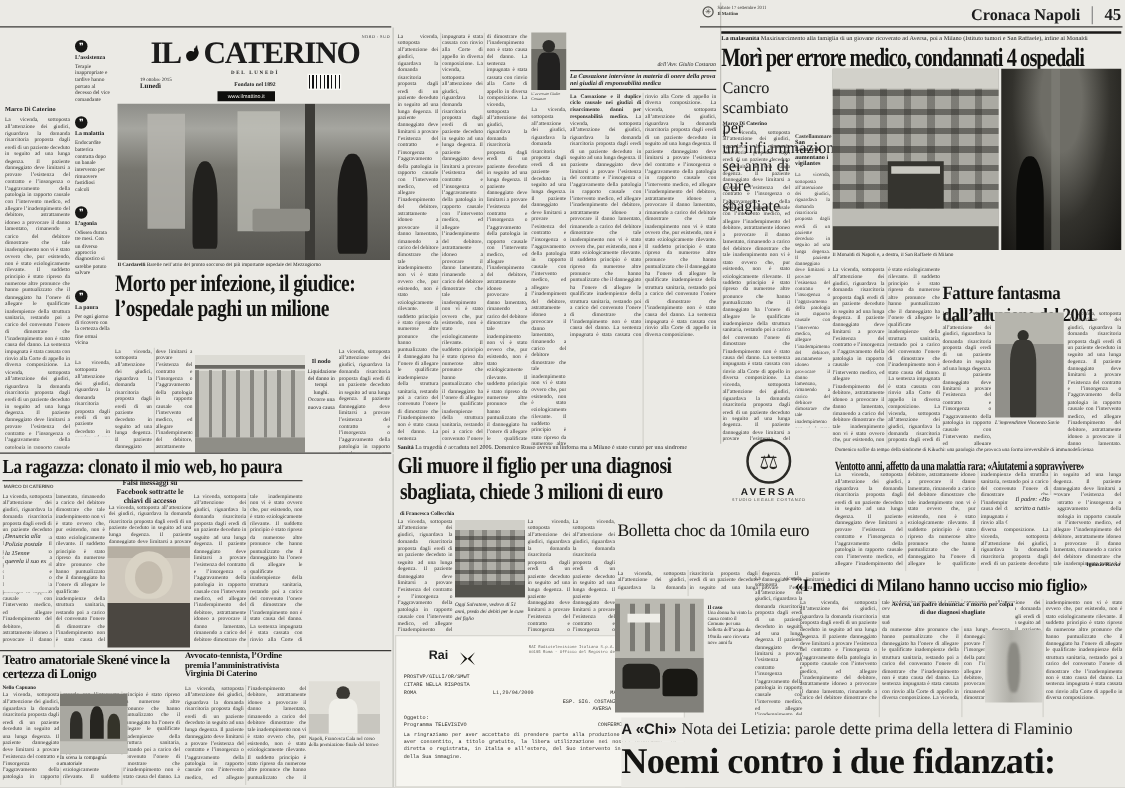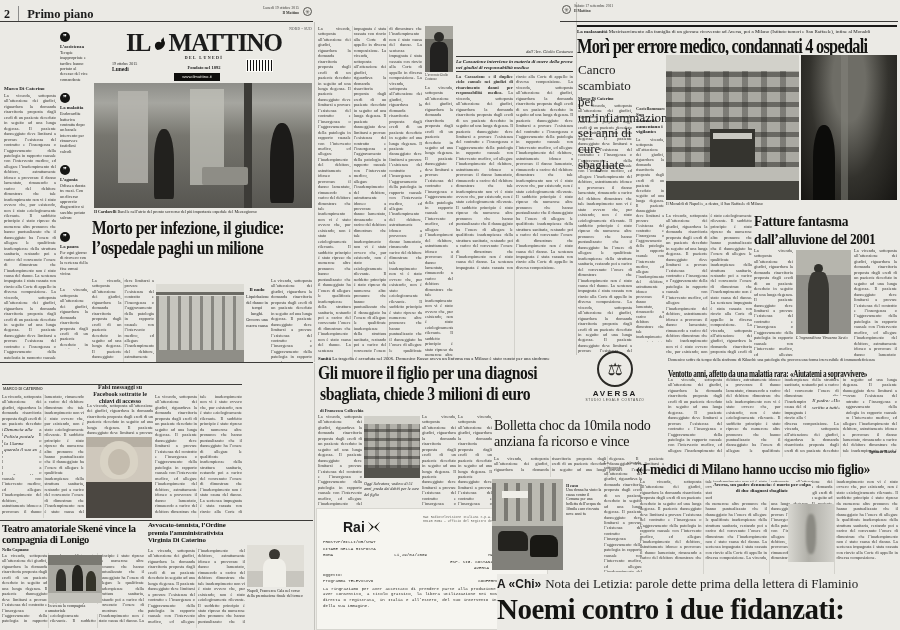--- a/index.html
+++ b/index.html
@@ -29,30 +29,20 @@
   .qtext{font-size:4.3px;line-height:1.25;color:#2e2d29}
   .quote-item{margin-bottom:11px}
   .logo-dot{width:9px;height:9px;border:.8px solid #55544f;border-radius:50%;color:#55544f;
             font-size:6px;line-height:8px;text-align:center}
 </style>
 </head>
 <body>
 
 <div id="paper">
 
-  <div class="a" style="left:4px;top:4px;width:308px;height:16px">
-    <span class="b" style="font-size:12px">2</span>
-    <span style="color:#777;margin:0 3px">|</span>
-    <span class="b" style="font-size:12.5px">Primo piano</span>
-    <div class="a" style="right:13px;top:2px;text-align:right">
-      <div class="tiny">Lunedì 19 ottobre 2015</div>
-      <div class="tiny b">Il Mattino</div>
-    </div>
-    <div class="a logo-dot" style="right:0;top:3px">✳</div>
-  </div>
   <div class="rule" style="left:0;top:21px;width:313px;height:1px"></div>
 
   <div class="a" style="left:4px;top:86px;width:52px;height:276px">
     <div class="b" style="font-size:5px;margin-bottom:2px">Marco Di Caterino</div>
     <div class="fl" style="height:266px">La vicenda, sottoposta all’attenzione dei giudici, riguardava la domanda risarcitoria proposta dagli eredi di un paziente deceduto in seguito ad una lunga degenza. Il paziente danneggiato deve limitarsi a provare l’esistenza del contratto e l’insorgenza o l’aggravamento della patologia in rapporto causale con l’intervento medico, ed allegare l’inadempimento del debitore, astrattamente idoneo a provocare il danno lamentato, rimanendo a carico del debitore dimostrare che tale inadempimento non vi è stato ovvero che, pur esistendo, non è stato eziologicamente rilevante. Il suddetto principio è stato ripreso da numerose altre pronunce che hanno puntualizzato che il danneggiato ha l’onere di allegare le qualificate inadempienze della struttura sanitaria, restando poi a carico del convenuto l’onere di dimostrare che l’inadempimento non è stato causa del danno. La sentenza impugnata è stata cassata con rinvio alla Corte di appello in diversa composizione. La vicenda, sottoposta all’attenzione dei giudici, riguardava la domanda risarcitoria proposta dagli eredi di un paziente deceduto in seguito ad una lunga degenza. Il paziente danneggiato deve limitarsi a provare l’esistenza del contratto e l’insorgenza o l’aggravamento della patologia in rapporto causale con l’intervento medico, ed allegare l’inadempimento del debitore, astrattamente idoneo a provocare il danno lamentato, rimanendo a carico del debitore dimostrare che tale inadempimento non vi è stato ovvero che, pur esistendo, non è stato eziologicamente rilevante. Il suddetto principio è stato ripreso da numerose altre pronunce che hanno puntualizzato che il danneggiato ha l’onere di allegare le qualificate inadempienze della struttura sanitaria, restando poi a carico del convenuto l’onere di dimostrare che l’inadempimento non è stato causa del danno. La sentenza impugnata è stata cassata con rinvio alla Corte di appello in diversa composizione.</div>
   </div>
 
   <div class="a" style="left:60px;top:32px;width:28px;height:330px">
     <div class="quote-item">
       <div class="qicon">❞</div>
@@ -76,21 +66,21 @@
     </div>
     <div class="fl" style="height:62px">La vicenda, sottoposta all’attenzione dei giudici, riguardava la domanda risarcitoria proposta dagli eredi di un paziente deceduto in seguito ad una lunga degenza. Il paziente danneggiato deve limitarsi a provare l’esistenza del contratto e l’insorgenza o l’aggravamento della patologia in rapporto causale con l’intervento medico, ed allegare l’inadempimento del debitore, astrattamente idoneo a provocare il danno lamentato, rimanendo a carico del debitore dimostrare che tale inadempimento non vi è stato ovvero che, pur esistendo, non è stato eziologicamente rilevante. Il suddetto principio è stato ripreso da numerose altre pronunce che hanno puntualizzato che il danneggiato ha l’onere di allegare le qualificate inadempienze della struttura sanitaria, restando poi a carico del convenuto l’onere di dimostrare che l’inadempimento non è stato causa del danno. La sentenza impugnata è stata cassata con rinvio alla Corte di appello in diversa composizione.</div>
   </div>
 
   <div class="a" style="left:280px;top:27px;width:32px;text-align:right;font-size:3.5px;letter-spacing:.3px;color:#444">NORD - SUD</div>
   <div class="a" style="left:96px;top:29px;width:216px;text-align:center">
     <span class="b" style="font-size:25px;letter-spacing:-1px">IL</span><svg width="16" height="17" viewBox="0 0 20 20" style="vertical-align:-1px;margin:0 1px">
       <path d="M7 18c-2.2-1-3.4-3-3.4-5.2 0-3 2.2-5 5.1-5 1 0 1.9.3 2.6.8C11.9 6.2 12.8 4.2 15 3c-.3 2-.2 3.1.5 4.2 1 1.6 1 3.6-.2 5.6C13.8 15.4 11.6 18 7 18z" fill="#131311"></path>
       <circle cx="13.3" cy="6" r="1.7" fill="#131311"></circle>
       <path d="M12.8 4.4c.2-1.1.9-1.9 2-2.3-.1.9-.5 1.6-1 2.1z" fill="#131311"></path>
-    </svg><span class="b" style="font-size:25px;letter-spacing:-1px">MATTINO</span>
+    </svg><span class="b" style="font-size:25px;letter-spacing:-1px">CATERINO</span>
     <div class="b" style="font-size:4px;letter-spacing:1.4px;margin-top:-2px">DEL LUNEDÌ</div>
   </div>
   <div class="a" style="left:112px;top:61px">
     <div style="font-size:4px">19 ottobre 2015</div>
     <div class="b" style="font-size:5.5px">Lunedì</div>
   </div>
   <div class="a b" style="left:96px;top:65px;width:216px;text-align:center;font-size:4.5px">Fondato nel 1892</div>
   <div class="a" style="left:246px;top:59px;width:27px;height:13px;background:repeating-linear-gradient(90deg,#111 0 1px,#fbfaf6 1px 3px);border:1px solid #fbfaf6"></div>
   <div class="a sans" style="left:174px;top:73px;width:46px;height:8px;background:#0e0e0c;color:#f4f3ee;font-size:4.3px;line-height:8px;text-align:center">www.ilmattino.it</div>
 
@@ -142,20 +132,25 @@
     <span class="b">La Cassazione e il duplice ciclo causale nei giudizi di risarcimento danni per responsabilità medica. </span><span>La vicenda, sottoposta all’attenzione dei giudici, riguardava la domanda risarcitoria proposta dagli eredi di un paziente deceduto in seguito ad una lunga degenza. Il paziente danneggiato deve limitarsi a provare l’esistenza del contratto e l’insorgenza o l’aggravamento della patologia in rapporto causale con l’intervento medico, ed allegare l’inadempimento del debitore, astrattamente idoneo a provocare il danno lamentato, rimanendo a carico del debitore dimostrare che tale inadempimento non vi è stato ovvero che, pur esistendo, non è stato eziologicamente rilevante. Il suddetto principio è stato ripreso da numerose altre pronunce che hanno puntualizzato che il danneggiato ha l’onere di allegare le qualificate inadempienze della struttura sanitaria, restando poi a carico del convenuto l’onere di dimostrare che l’inadempimento non è stato causa del danno. La sentenza impugnata è stata cassata con rinvio alla Corte di appello in diversa composizione. La vicenda, sottoposta all’attenzione dei giudici, riguardava la domanda risarcitoria proposta dagli eredi di un paziente deceduto in seguito ad una lunga degenza. Il paziente danneggiato deve limitarsi a provare l’esistenza del contratto e l’insorgenza o l’aggravamento della patologia in rapporto causale con l’intervento medico, ed allegare l’inadempimento del debitore, astrattamente idoneo a provocare il danno lamentato, rimanendo a carico del debitore dimostrare che tale inadempimento non vi è stato ovvero che, pur esistendo, non è stato eziologicamente rilevante. Il suddetto principio è stato ripreso da numerose altre pronunce che hanno puntualizzato che il danneggiato ha l’onere di allegare le qualificate inadempienze della struttura sanitaria, restando poi a carico del convenuto l’onere di dimostrare che l’inadempimento non è stato causa del danno. La sentenza impugnata è stata cassata con rinvio alla Corte di appello in diversa composizione.</span>
   </div>
 
   <div class="vline" style="left:576px;top:2px;height:353px"></div>
 
   <div class="a logo-dot" style="left:562px;top:5px">✳</div>
   <div class="a" style="left:574px;top:4px">
     <div class="tiny" style="font-size:3.8px">Sabato 17 settembre 2011</div>
     <div class="tiny b">Il Mattino</div>
   </div>
+  <div class="a" style="left:700px;top:3px;width:197px;text-align:right">
+    <span class="b" style="font-size:13px">Cronaca Napoli</span>
+    <span style="color:#777;margin:0 4px">|</span>
+    <span class="b" style="font-size:13.5px">45</span>
+  </div>
   <div class="rule" style="left:560px;top:21px;width:338px;height:1px"></div>
 
   <div class="rule" style="left:577px;top:25px;width:320px;height:1.8px;background:#1b1a18"></div>
   <div class="a" style="left:577px;top:28.5px;width:320px;font-size:5px;white-space:nowrap;overflow:hidden">
     <span class="b">La malasanità</span>
     <span>Maxirisarcimento alla famiglia di un giovane ricoverato ad Aversa, poi a Milano (Istituto tumori e San Raffaele), infine al Monaldi</span>
   </div>
   <div class="a" style="left:577px;top:35px">
     <span class="cnd hl" style="transform:scaleX(.78);font-size:21px;line-height:23px;letter-spacing:-1px">Morì per errore medico, condannati 4 ospedali</span>
   </div>
@@ -179,50 +174,53 @@
   </div>
   <div class="a cap" style="left:666px;top:202px;width:133px;height:8px">Il Monaldi di Napoli e, a destra, il San Raffaele di Milano</div>
 
   <div class="ph" style="left:801px;top:55px;width:96px;height:145px;background:radial-gradient(ellipse at 50% 18%,#6e6d66 0 24%,#33322d 58%,#161512 100%)">
     <div class="d" style="left:40px;top:0;width:7px;height:145px;background:#86857d;opacity:.5"></div>
     <div class="d" style="left:12px;top:70px;width:22px;height:75px;background:#0c0c0a;border-radius:45% 45% 0 0"></div>
   </div>
 
   <div class="a fl c2" style="left:666px;top:213px;width:86px;height:142px">La vicenda, sottoposta all’attenzione dei giudici, riguardava la domanda risarcitoria proposta dagli eredi di un paziente deceduto in seguito ad una lunga degenza. Il paziente danneggiato deve limitarsi a provare l’esistenza del contratto e l’insorgenza o l’aggravamento della patologia in rapporto causale con l’intervento medico, ed allegare l’inadempimento del debitore, astrattamente idoneo a provocare il danno lamentato, rimanendo a carico del debitore dimostrare che tale inadempimento non vi è stato ovvero che, pur esistendo, non è stato eziologicamente rilevante. Il suddetto principio è stato ripreso da numerose altre pronunce che hanno puntualizzato che il danneggiato ha l’onere di allegare le qualificate inadempienze della struttura sanitaria, restando poi a carico del convenuto l’onere di dimostrare che l’inadempimento non è stato causa del danno. La sentenza impugnata è stata cassata con rinvio alla Corte di appello in diversa composizione. La vicenda, sottoposta all’attenzione dei giudici, riguardava la domanda risarcitoria proposta dagli eredi di un paziente deceduto in seguito ad una lunga degenza. Il paziente danneggiato deve limitarsi a provare l’esistenza del contratto e l’insorgenza o l’aggravamento della patologia in rapporto causale con l’intervento medico, ed allegare l’inadempimento del debitore, astrattamente idoneo a provocare il danno lamentato, rimanendo a carico del debitore dimostrare che tale inadempimento non vi è stato ovvero che, pur esistendo, non è stato eziologicamente rilevante. Il suddetto principio è stato ripreso da numerose altre pronunce che hanno puntualizzato che il danneggiato ha l’onere di allegare le qualificate inadempienze della struttura sanitaria, restando poi a carico del convenuto l’onere di dimostrare che l’inadempimento non è stato causa del danno. La sentenza impugnata è stata cassata con rinvio alla Corte di appello in diversa composizione.</div>
 
-  <div class="a" style="left:754px;top:212px">
+  <div class="a" style="left:754px;top:226px">
     <span class="cnd hl" style="transform:scaleX(.9);font-size:15px;line-height:16px">Fatture fantasma</span><br>
     <span class="cnd hl" style="transform:scaleX(.9);font-size:15px;line-height:16px">dall’alluvione del 2001</span>
   </div>
   <div class="a fl" style="left:754px;top:248px;width:39px;height:108px">La vicenda, sottoposta all’attenzione dei giudici, riguardava la domanda risarcitoria proposta dagli eredi di un paziente deceduto in seguito ad una lunga degenza. Il paziente danneggiato deve limitarsi a provare l’esistenza del contratto e l’insorgenza o l’aggravamento della patologia in rapporto causale con l’intervento medico, ed allegare l’inadempimento del debitore, astrattamente idoneo a provocare il danno lamentato, rimanendo a carico del debitore dimostrare che tale inadempimento non vi è stato ovvero che, pur esistendo, non è stato eziologicamente rilevante. Il suddetto principio è stato ripreso da numerose altre pronunce che hanno puntualizzato che il danneggiato ha l’onere di allegare le qualificate inadempienze della struttura sanitaria, restando poi a carico del convenuto l’onere di dimostrare che l’inadempimento non è stato causa del danno. La sentenza impugnata è stata cassata con rinvio alla Corte di appello in diversa composizione.</div>
   <div class="ph" style="left:796px;top:250px;width:55px;height:84px;background:linear-gradient(180deg,#b6b5ad 0 30%,#91908a 30% 100%)">
     <div class="d" style="left:18px;top:14px;width:9px;height:9px;background:#30302b;border-radius:50%"></div>
     <div class="d" style="left:12px;top:22px;width:21px;height:62px;background:#3a3934;border-radius:30% 30% 4% 4%"></div>
   </div>
   <div class="a cap i" style="left:796px;top:336px;width:55px;height:13px">L’imprenditore Vincenzo Savio</div>
   <div class="a fl" style="left:854px;top:248px;width:43px;height:108px">La vicenda, sottoposta all’attenzione dei giudici, riguardava la domanda risarcitoria proposta dagli eredi di un paziente deceduto in seguito ad una lunga degenza. Il paziente danneggiato deve limitarsi a provare l’esistenza del contratto e l’insorgenza o l’aggravamento della patologia in rapporto causale con l’intervento medico, ed allegare l’inadempimento del debitore, astrattamente idoneo a provocare il danno lamentato, rimanendo a carico del debitore dimostrare che tale inadempimento non vi è stato ovvero che, pur esistendo, non è stato eziologicamente rilevante. Il suddetto principio è stato ripreso da numerose altre pronunce che hanno puntualizzato che il danneggiato ha l’onere di allegare le qualificate inadempienze della struttura sanitaria, restando poi a carico del convenuto l’onere di dimostrare che l’inadempimento non è stato causa del danno. La sentenza impugnata è stata cassata con rinvio alla Corte di appello in diversa composizione.</div>
 
   <div class="rule" style="left:0;top:362px;width:313px;height:.8px"></div>
 
+  <div class="a" style="left:2px;top:365px">
+    <span class="cnd hl" style="transform:scaleX(.85);font-size:16px;line-height:18px">La ragazza: clonato il mio web, ho paura</span>
+  </div>
   <div class="rule" style="left:2px;top:384px;width:240px;height:.5px"></div>
   <div class="a b sans" style="left:3px;top:387px;font-size:3.8px;color:#54534e">MARCO DI CATERINO</div>
   <div class="a fl c2" style="left:2px;top:394px;width:82px;height:124px">La vicenda, sottoposta all’attenzione dei giudici, riguardava la domanda risarcitoria proposta dagli eredi di un paziente deceduto in seguito ad una lunga degenza. Il paziente danneggiato deve limitarsi a provare l’esistenza del contratto e l’insorgenza o l’aggravamento della patologia in rapporto causale con l’intervento medico, ed allegare l’inadempimento del debitore, astrattamente idoneo a provocare il danno lamentato, rimanendo a carico del debitore dimostrare che tale inadempimento non vi è stato ovvero che, pur esistendo, non è stato eziologicamente rilevante. Il suddetto principio è stato ripreso da numerose altre pronunce che hanno puntualizzato che il danneggiato ha l’onere di allegare le qualificate inadempienze della struttura sanitaria, restando poi a carico del convenuto l’onere di dimostrare che l’inadempimento non è stato causa del danno. La sentenza impugnata è stata cassata con rinvio alla Corte di appello in diversa composizione. La vicenda, sottoposta all’attenzione dei giudici, riguardava la domanda risarcitoria proposta dagli eredi di un paziente deceduto in seguito ad una lunga degenza. Il paziente danneggiato deve limitarsi a provare l’esistenza del contratto e l’insorgenza o l’aggravamento della patologia in rapporto causale con l’intervento medico, ed allegare l’inadempimento del debitore, astrattamente idoneo a provocare il danno lamentato, rimanendo a carico del debitore dimostrare che tale inadempimento non vi è stato ovvero che, pur esistendo, non è stato eziologicamente rilevante. Il suddetto principio è stato ripreso da numerose altre pronunce che hanno puntualizzato che il danneggiato ha l’onere di allegare le qualificate inadempienze della struttura sanitaria, restando poi a carico del convenuto l’onere di dimostrare che l’inadempimento non è stato causa del danno. La sentenza impugnata è stata cassata con rinvio alla Corte di appello in diversa composizione.</div>
   <div class="a i" style="left:3px;top:426px;width:36px;height:48px;background:#ebeae5;font-size:5px;line-height:1.35;padding:1px">Denuncia alla Polizia postale la 15enne querela il suo ex</div>
   <div class="a b" style="left:86px;top:384px;width:68px;text-align:center;font-size:6px;line-height:1.2">Falsi messaggi su Facebook sottratte le chiavi di accesso</div>
   <div class="a fl" style="left:87px;top:403px;width:66px;height:32px">La vicenda, sottoposta all’attenzione dei giudici, riguardava la domanda risarcitoria proposta dagli eredi di un paziente deceduto in seguito ad una lunga degenza. Il paziente danneggiato deve limitarsi a provare l’esistenza del contratto e l’insorgenza o l’aggravamento della patologia in rapporto causale con l’intervento medico, ed allegare l’inadempimento del debitore, astrattamente idoneo a provocare il danno lamentato, rimanendo a carico del debitore dimostrare che tale inadempimento non vi è stato ovvero che, pur esistendo, non è stato eziologicamente rilevante. Il suddetto principio è stato ripreso da numerose altre pronunce che hanno puntualizzato che il danneggiato ha l’onere di allegare le qualificate inadempienze della struttura sanitaria, restando poi a carico del convenuto l’onere di dimostrare che l’inadempimento non è stato causa del danno. La sentenza impugnata è stata cassata con rinvio alla Corte di appello in diversa composizione.</div>
   <div class="ph" style="left:86px;top:437px;width:66px;height:81px;background:linear-gradient(180deg,#b6afa3 0 12%,#cfc8bc 12% 56%,#4b4741 56% 100%)">
     <div class="d" style="left:14px;top:4px;width:38px;height:38px;background:#d9d3c5;border-radius:50% 50% 42% 42%"></div>
     <div class="d" style="left:22px;top:12px;width:22px;height:26px;background:#c4bcae;border-radius:50%"></div>
   </div>
   <div class="a fl c2" style="left:155px;top:394px;width:87px;height:124px">La vicenda, sottoposta all’attenzione dei giudici, riguardava la domanda risarcitoria proposta dagli eredi di un paziente deceduto in seguito ad una lunga degenza. Il paziente danneggiato deve limitarsi a provare l’esistenza del contratto e l’insorgenza o l’aggravamento della patologia in rapporto causale con l’intervento medico, ed allegare l’inadempimento del debitore, astrattamente idoneo a provocare il danno lamentato, rimanendo a carico del debitore dimostrare che tale inadempimento non vi è stato ovvero che, pur esistendo, non è stato eziologicamente rilevante. Il suddetto principio è stato ripreso da numerose altre pronunce che hanno puntualizzato che il danneggiato ha l’onere di allegare le qualificate inadempienze della struttura sanitaria, restando poi a carico del convenuto l’onere di dimostrare che l’inadempimento non è stato causa del danno. La sentenza impugnata è stata cassata con rinvio alla Corte di appello in diversa composizione. La vicenda, sottoposta all’attenzione dei giudici, riguardava la domanda risarcitoria proposta dagli eredi di un paziente deceduto in seguito ad una lunga degenza. Il paziente danneggiato deve limitarsi a provare l’esistenza del contratto e l’insorgenza o l’aggravamento della patologia in rapporto causale con l’intervento medico, ed allegare l’inadempimento del debitore, astrattamente idoneo a provocare il danno lamentato, rimanendo a carico del debitore dimostrare che tale inadempimento non vi è stato ovvero che, pur esistendo, non è stato eziologicamente rilevante. Il suddetto principio è stato ripreso da numerose altre pronunce che hanno puntualizzato che il danneggiato ha l’onere di allegare le qualificate inadempienze della struttura sanitaria, restando poi a carico del convenuto l’onere di dimostrare che l’inadempimento non è stato causa del danno. La sentenza impugnata è stata cassata con rinvio alla Corte di appello in diversa composizione.</div>
 
 
   <div class="rule" style="left:0;top:520px;width:313px;height:.6px"></div>
 
-  <div class="a hl" style="left:2px;top:523px;width:142px;font-size:10.5px;line-height:11px">Teatro amatoriale Skené vince la compagnia di Lonigo</div>
+  <div class="a hl" style="left:2px;top:523px;width:142px;font-size:10.5px;line-height:11px">Teatro amatoriale Skené vince la certezza di Lonigo</div>
   <div class="a b" style="left:2px;top:547px;font-size:4.2px">Nello Capuano</div>
   <div class="a fl c3" style="left:2px;top:553px;width:142px;height:75px">La vicenda, sottoposta all’attenzione dei giudici, riguardava la domanda risarcitoria proposta dagli eredi di un paziente deceduto in seguito ad una lunga degenza. Il paziente danneggiato deve limitarsi a provare l’esistenza del contratto e l’insorgenza o l’aggravamento della patologia in rapporto causale con l’intervento medico, ed allegare l’inadempimento del debitore, astrattamente idoneo a provocare il danno lamentato, rimanendo a carico del debitore dimostrare che tale inadempimento non vi è stato ovvero che, pur esistendo, non è stato eziologicamente rilevante. Il suddetto principio è stato ripreso da numerose altre pronunce che hanno puntualizzato che il danneggiato ha l’onere di allegare le qualificate inadempienze della struttura sanitaria, restando poi a carico del convenuto l’onere di dimostrare che l’inadempimento non è stato causa del danno. La sentenza impugnata è stata cassata con rinvio alla Corte di appello in diversa composizione. La vicenda, sottoposta all’attenzione dei giudici, riguardava la domanda risarcitoria proposta dagli eredi di un paziente deceduto in seguito ad una lunga degenza. Il paziente danneggiato deve limitarsi a provare l’esistenza del contratto e l’insorgenza o l’aggravamento della patologia in rapporto causale con l’intervento medico, ed allegare l’inadempimento del debitore, astrattamente idoneo a provocare il danno lamentato, rimanendo a carico del debitore dimostrare che tale inadempimento non vi è stato ovvero che, pur esistendo, non è stato eziologicamente rilevante. Il suddetto principio è stato ripreso da numerose altre pronunce che hanno puntualizzato che il danneggiato ha l’onere di allegare le qualificate inadempienze della struttura sanitaria, restando poi a carico del convenuto l’onere di dimostrare che l’inadempimento non è stato causa del danno. La sentenza impugnata è stata cassata con rinvio alla Corte di appello in diversa composizione.</div>
   <div class="ph" style="left:48px;top:555px;width:54px;height:48px;background:linear-gradient(180deg,#7a7972 0 20%,#a8a7a0 20% 100%)">
     <div class="d" style="left:8px;top:14px;width:10px;height:22px;background:#2f2e29;border-radius:45% 45% 0 0"></div>
     <div class="d" style="left:24px;top:10px;width:11px;height:26px;background:#262520;border-radius:45% 45% 0 0"></div>
     <div class="d" style="left:38px;top:16px;width:10px;height:20px;background:#343329;border-radius:45% 45% 0 0"></div>
     <div class="d" style="left:0;top:38px;width:54px;height:10px;background:#c3c2bb"></div>
   </div>
   <div class="a cap" style="left:48px;top:604px;width:54px;background:#ebeae5">In scena la compagnia amatoriale</div>
 
@@ -250,21 +248,21 @@
     <div class="d" style="left:0;top:0;width:56px;height:8px;background:#d0cfc8"></div>
     <div class="d" style="left:0;top:8px;width:56px;height:44px;background:repeating-linear-gradient(0deg,rgba(42,41,37,.5) 0 3px,transparent 3px 9px),repeating-linear-gradient(90deg,rgba(42,41,37,.3) 0 4px,transparent 4px 11px)"></div>
     <div class="d" style="left:0;top:52px;width:56px;height:10px;background:#55544e"></div>
   </div>
   <div class="a i" style="left:364px;top:481px;width:56px;height:24px;font-size:4.2px;line-height:1.25">Oggi Salvatore, vedovo di 51 anni, preda dei debiti per le cure del figlio</div>
   <div class="a fl" style="left:422px;top:414px;width:34px;height:92px">La vicenda, sottoposta all’attenzione dei giudici, riguardava la domanda risarcitoria proposta dagli eredi di un paziente deceduto in seguito ad una lunga degenza. Il paziente danneggiato deve limitarsi a provare l’esistenza del contratto e l’insorgenza o l’aggravamento della patologia in rapporto causale con l’intervento medico, ed allegare l’inadempimento del debitore, astrattamente idoneo a provocare il danno lamentato, rimanendo a carico del debitore dimostrare che tale inadempimento non vi è stato ovvero che, pur esistendo, non è stato eziologicamente rilevante. Il suddetto principio è stato ripreso da numerose altre pronunce che hanno puntualizzato che il danneggiato ha l’onere di allegare le qualificate inadempienze della struttura sanitaria, restando poi a carico del convenuto l’onere di dimostrare che l’inadempimento non è stato causa del danno. La sentenza impugnata è stata cassata con rinvio alla Corte di appello in diversa composizione.</div>
   <div class="a fl" style="left:458px;top:414px;width:34px;height:92px">La vicenda, sottoposta all’attenzione dei giudici, riguardava la domanda risarcitoria proposta dagli eredi di un paziente deceduto in seguito ad una lunga degenza. Il paziente danneggiato deve limitarsi a provare l’esistenza del contratto e l’insorgenza o l’aggravamento della patologia in rapporto causale con l’intervento medico, ed allegare l’inadempimento del debitore, astrattamente idoneo a provocare il danno lamentato, rimanendo a carico del debitore dimostrare che tale inadempimento non vi è stato ovvero che, pur esistendo, non è stato eziologicamente rilevante. Il suddetto principio è stato ripreso da numerose altre pronunce che hanno puntualizzato che il danneggiato ha l’onere di allegare le qualificate inadempienze della struttura sanitaria, restando poi a carico del convenuto l’onere di dimostrare che l’inadempimento non è stato causa del danno. La sentenza impugnata è stata cassata con rinvio alla Corte di appello in diversa composizione.</div>
 
   <div class="a" style="left:316px;top:508px;width:232px;height:122px;background:#f6f5f0;border:.5px solid #d7d6d0;padding:4px 6px">
     <div style="position:relative;height:26px">
-      <span class="b sans" style="font-size:14px;position:absolute;left:20px;top:6px">Rai</span>
+      <span class="b sans" style="font-size:10px;position:absolute;left:20px;top:6px">Rai</span>
       <svg width="14" height="12" viewBox="0 0 16 14" style="position:absolute;left:44px;top:8px">
         <path d="M8 7 L1 1 L5.5 7 L1 13 Z M8 7 L15 1 L10.5 7 L15 13 Z" fill="#15140f"></path>
       </svg>
       <div class="mono" style="position:absolute;left:100px;top:2px;width:112px;font-size:3.2px;line-height:1.3;color:#6a6963">RAI Radiotelevisione Italiana S.p.A. - Viale Mazzini 14, 00195 Roma - Ufficio del Registro delle Imprese di Roma</div>
     </div>
     <div class="mono" style="font-size:4.2px;line-height:1.55;color:#2e2d28">
       <div>PROSTVP/GILLI/OR/SMWT</div>
       <div>CITARE NELLA RISPOSTA</div>
       <div style="display:flex;justify-content:space-between">
         <span>ROMA</span>
@@ -293,22 +291,21 @@
     <div class="cap" style="font-size:4px">Una donna ha vinto la causa contro il Comune per una bolletta dell’acqua da 10mila euro ricevuta nove anni fa</div>
   </div>
 
   <div class="a" style="left:584px;top:351px;width:62px;text-align:center">
     <div style="width:36px;height:36px;border:2px solid #2b2a26;border-radius:50%;margin:0 auto;line-height:33px;font-size:17px;color:#2b2a26">⚖</div>
     <div class="b sans" style="font-size:8px;letter-spacing:2px;margin-top:2px">AVERSA</div>
     <div class="sans" style="font-size:3.2px;letter-spacing:.7px;color:#45443f">STUDIO LEGALE COSTANZO</div>
   </div>
 
   <div class="a" style="left:494px;top:418px;width:176px;font-size:14px;line-height:16px;letter-spacing:-.3px;color:#181714">
-    <div>Bolletta choc da 10mila nodo</div>
-    <div>anziana fa ricorso e vince</div>
+    <div>Bolletta choc da 10mila euro</div>
   </div>
   <div class="a fl c3" style="left:494px;top:456px;width:170px;height:21px">La vicenda, sottoposta all’attenzione dei giudici, riguardava la domanda risarcitoria proposta dagli eredi di un paziente deceduto in seguito ad una lunga degenza. Il paziente danneggiato deve limitarsi a provare l’esistenza del contratto e l’insorgenza o l’aggravamento della patologia in rapporto causale con l’intervento medico, ed allegare l’inadempimento del debitore, astrattamente idoneo a provocare il danno lamentato, rimanendo a carico del debitore dimostrare che tale inadempimento non vi è stato ovvero che, pur esistendo, non è stato eziologicamente rilevante. Il suddetto principio è stato ripreso da numerose altre pronunce che hanno puntualizzato che il danneggiato ha l’onere di allegare le qualificate inadempienze della struttura sanitaria, restando poi a carico del convenuto l’onere di dimostrare che l’inadempimento non è stato causa del danno. La sentenza impugnata è stata cassata con rinvio alla Corte di appello in diversa composizione.</div>
   <div class="a fl" style="left:604px;top:460px;width:38px;height:112px">La vicenda, sottoposta all’attenzione dei giudici, riguardava la domanda risarcitoria proposta dagli eredi di un paziente deceduto in seguito ad una lunga degenza. Il paziente danneggiato deve limitarsi a provare l’esistenza del contratto e l’insorgenza o l’aggravamento della patologia in rapporto causale con l’intervento medico, ed allegare l’inadempimento del debitore, astrattamente idoneo a provocare il danno lamentato, rimanendo a carico del debitore dimostrare che tale inadempimento non vi è stato ovvero che, pur esistendo, non è stato eziologicamente rilevante. Il suddetto principio è stato ripreso da numerose altre pronunce che hanno puntualizzato che il danneggiato ha l’onere di allegare le qualificate inadempienze della struttura sanitaria, restando poi a carico del convenuto l’onere di dimostrare che l’inadempimento non è stato causa del danno. La sentenza impugnata è stata cassata con rinvio alla Corte di appello in diversa composizione.</div>
 
   <div class="a" style="left:668px;top:357px;width:230px;font-size:4.1px;white-space:nowrap;overflow:hidden">Domenico soffre da tempo della sindrome di Kikuchi: una patologia che provoca una forma irreversibile di immunodeficienza</div>
   <div class="a" style="left:668px;top:363px">
     <span class="cnd hl" style="transform:scaleX(.72);font-size:10px;line-height:11px">Ventotto anni, affetto da una malattia rara: «Aiutatemi a sopravvivere»</span>
   </div>
   <div class="a fl c4" style="left:668px;top:377px;width:229px;height:80px">La vicenda, sottoposta all’attenzione dei giudici, riguardava la domanda risarcitoria proposta dagli eredi di un paziente deceduto in seguito ad una lunga degenza. Il paziente danneggiato deve limitarsi a provare l’esistenza del contratto e l’insorgenza o l’aggravamento della patologia in rapporto causale con l’intervento medico, ed allegare l’inadempimento del debitore, astrattamente idoneo a provocare il danno lamentato, rimanendo a carico del debitore dimostrare che tale inadempimento non vi è stato ovvero che, pur esistendo, non è stato eziologicamente rilevante. Il suddetto principio è stato ripreso da numerose altre pronunce che hanno puntualizzato che il danneggiato ha l’onere di allegare le qualificate inadempienze della struttura sanitaria, restando poi a carico del convenuto l’onere di dimostrare che l’inadempimento non è stato causa del danno. La sentenza impugnata è stata cassata con rinvio alla Corte di appello in diversa composizione. La vicenda, sottoposta all’attenzione dei giudici, riguardava la domanda risarcitoria proposta dagli eredi di un paziente deceduto in seguito ad una lunga degenza. Il paziente danneggiato deve limitarsi a provare l’esistenza del contratto e l’insorgenza o l’aggravamento della patologia in rapporto causale con l’intervento medico, ed allegare l’inadempimento del debitore, astrattamente idoneo a provocare il danno lamentato, rimanendo a carico del debitore dimostrare che tale inadempimento non vi è stato ovvero che, pur esistendo, non è stato eziologicamente rilevante. Il suddetto principio è stato ripreso da numerose altre pronunce che hanno puntualizzato che il danneggiato ha l’onere di allegare le qualificate inadempienze della struttura sanitaria, restando poi a carico del convenuto l’onere di dimostrare che l’inadempimento non è stato causa del danno. La sentenza impugnata è stata cassata con rinvio alla Corte di appello in diversa composizione.</div>
   <div class="a i" style="left:806px;top:396px;width:40px;height:26px;background:#ebeae5;font-size:5px;line-height:1.3;text-align:center;padding-top:2px">Il padre: «Ho scritto a tutti»</div>

